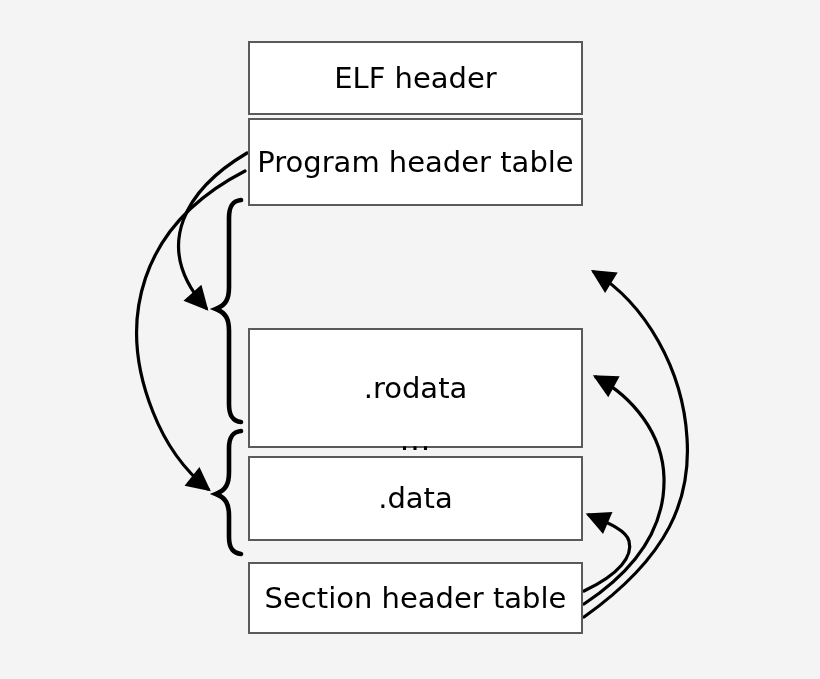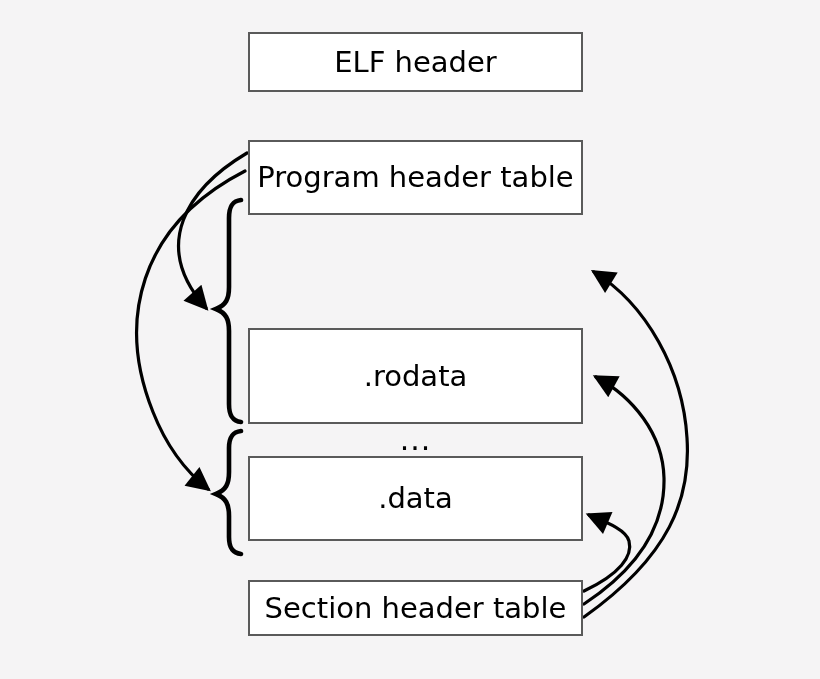--- a/index.html
+++ b/index.html
@@ -32,26 +32,26 @@
     display: flex;
     align-items: center;
     justify-content: center;
   }
   .box-label {
     font-size: 29px;
     color: #000000;
     white-space: nowrap;
     line-height: 1;
   }
-  .box-elf-header            { top: 32px;  height: 60px; }
-  .box-program-header-table  { top: 140px; height: 75px; }
+  .box-elf-header            { top: 41px;  height: 74px; }
+  .box-program-header-table  { top: 118px; height: 88px; }
   .box-text-section          { top: 201px; height: 122px; }
-  .box-rodata-section        { top: 328px; height: 96px; }
+  .box-rodata-section        { top: 328px; height: 120px; }
   .box-data-section          { top: 456px; height: 85px; }
-  .box-section-header-table  { top: 580px; height: 56px; }
+  .box-section-header-table  { top: 562px; height: 72px; }
   .ellipsis {
     position: absolute;
     left: 248px;
     top: 420px;
     width: 335px;
     height: 38px;
     display: flex;
     align-items: center;
     justify-content: center;
     font-size: 30px;

